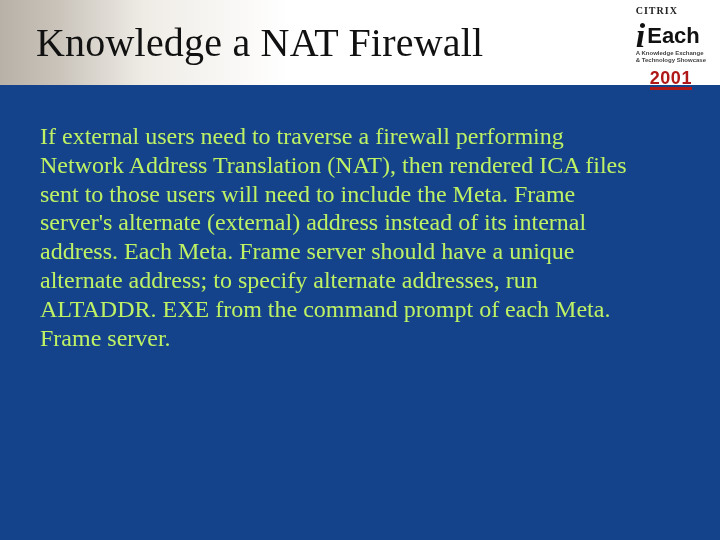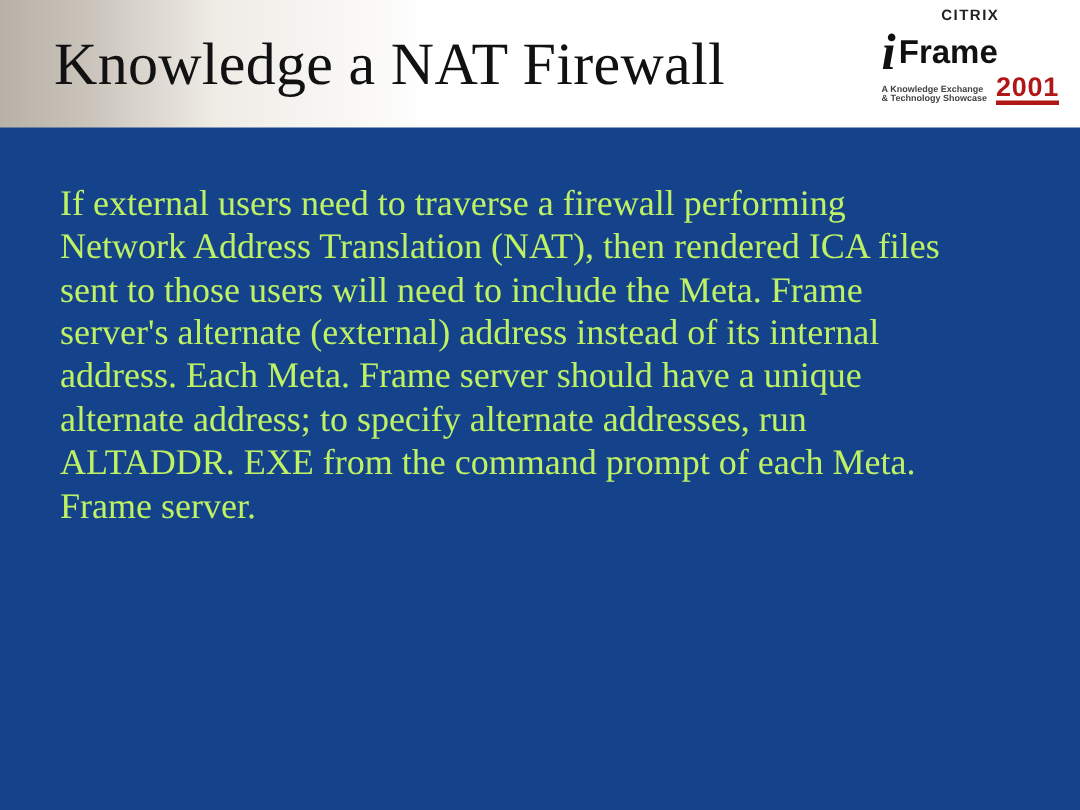--- a/index.html
+++ b/index.html
@@ -39,25 +39,25 @@
     white-space: nowrap;
   }
   .logo {
     position: absolute;
     top: 6px;
     right: 14px;
     text-align: left;
     line-height: 1;
   }
   .logo .citrix {
-    text-align: center;
+    text-align: left;
     font-size: 10px;
     font-weight: bold;
     letter-spacing: 1px;
-    font-family: Liberation Sans, sans-serif;
+    font-family: Liberation Serif, serif;
     color: #222;
     margin-bottom: 2px;
   }
   .logo .row {
     display: flex;
     align-items: baseline;
     gap: 2px;
   }
   .logo .i-glyph {
     font-family: "Georgia", "Times New Roman", serif;
@@ -69,23 +69,24 @@
     transform: translateY(4px);
   }
   .logo .forum {
     font-family: Arial, sans-serif;
     font-weight: 800;
     font-size: 22px;
     color: #111;
   }
   .logo .sub {
     display: flex;
-    align-items: flex-end;
+    align-items: center;
     gap: 6px;
     margin-top: 3px;
+    flex-direction: column;
   }
   .logo .tagline {
     font-family: Arial, sans-serif;
     font-size: 6px;
     font-weight: bold;
     color: #444;
     line-height: 1.1;
   }
   .logo .year {
     font-family: Arial, sans-serif;
@@ -110,21 +111,21 @@
 
 <div class="slide">
 
   <div class="header">
     <div class="title">Knowledge a NAT Firewall</div>
 
     <div class="logo">
       <div class="citrix">CITRIX</div>
       <div class="row">
         <span class="i-glyph">i</span>
-        <span class="forum">Frame</span>
+        <span class="forum">Each</span>
       </div>
       <div class="sub">
         <div class="tagline">
           <div>A Knowledge Exchange</div>
           <div>&amp; Technology Showcase</div>
         </div>
         <span class="year">2001</span>
       </div>
     </div>
   </div>

